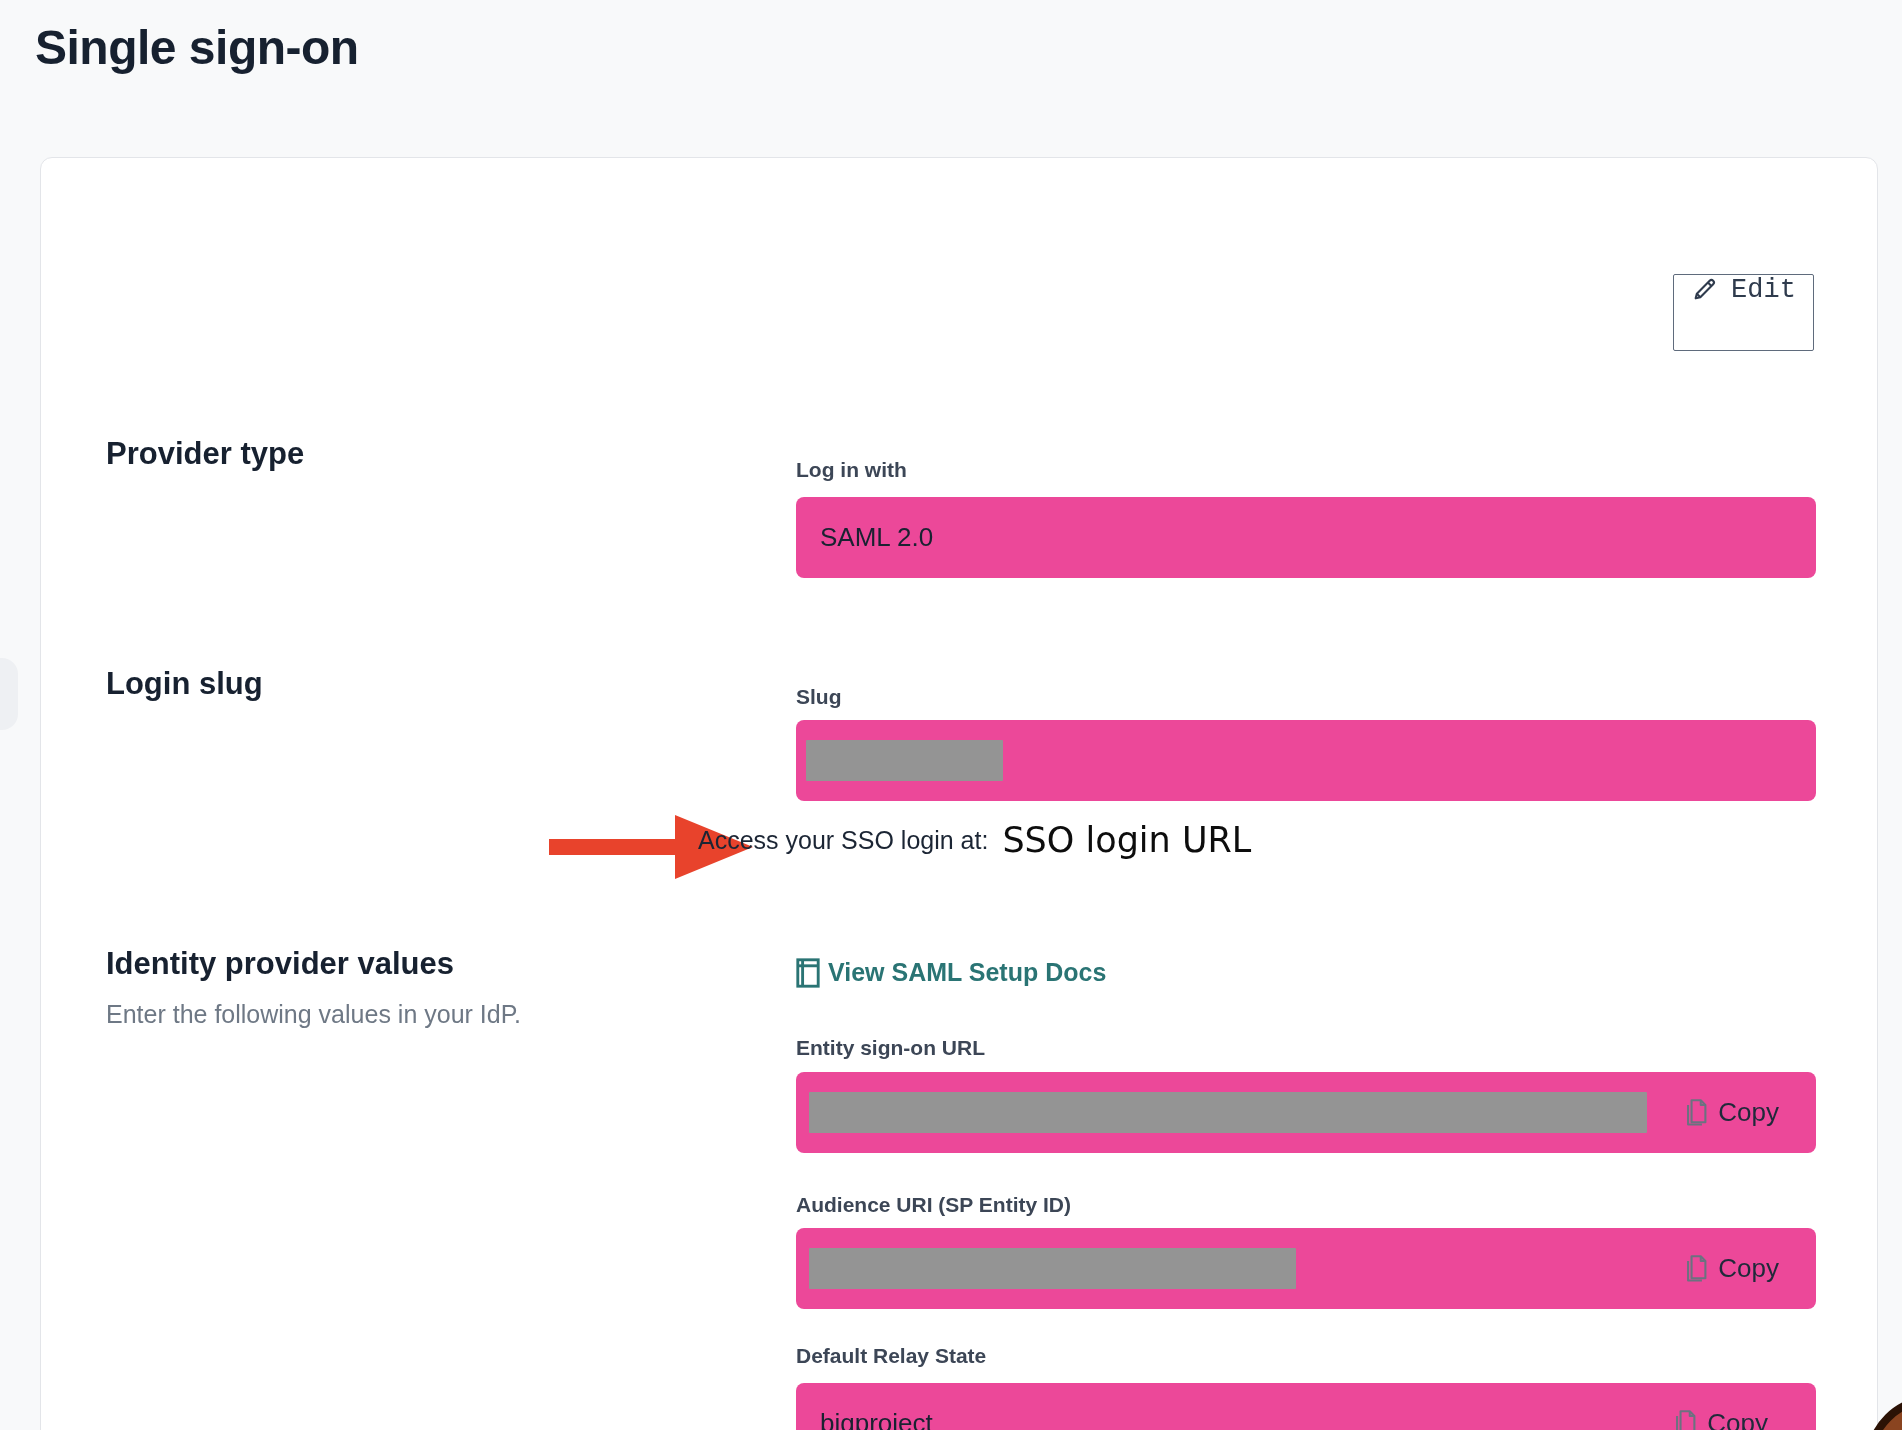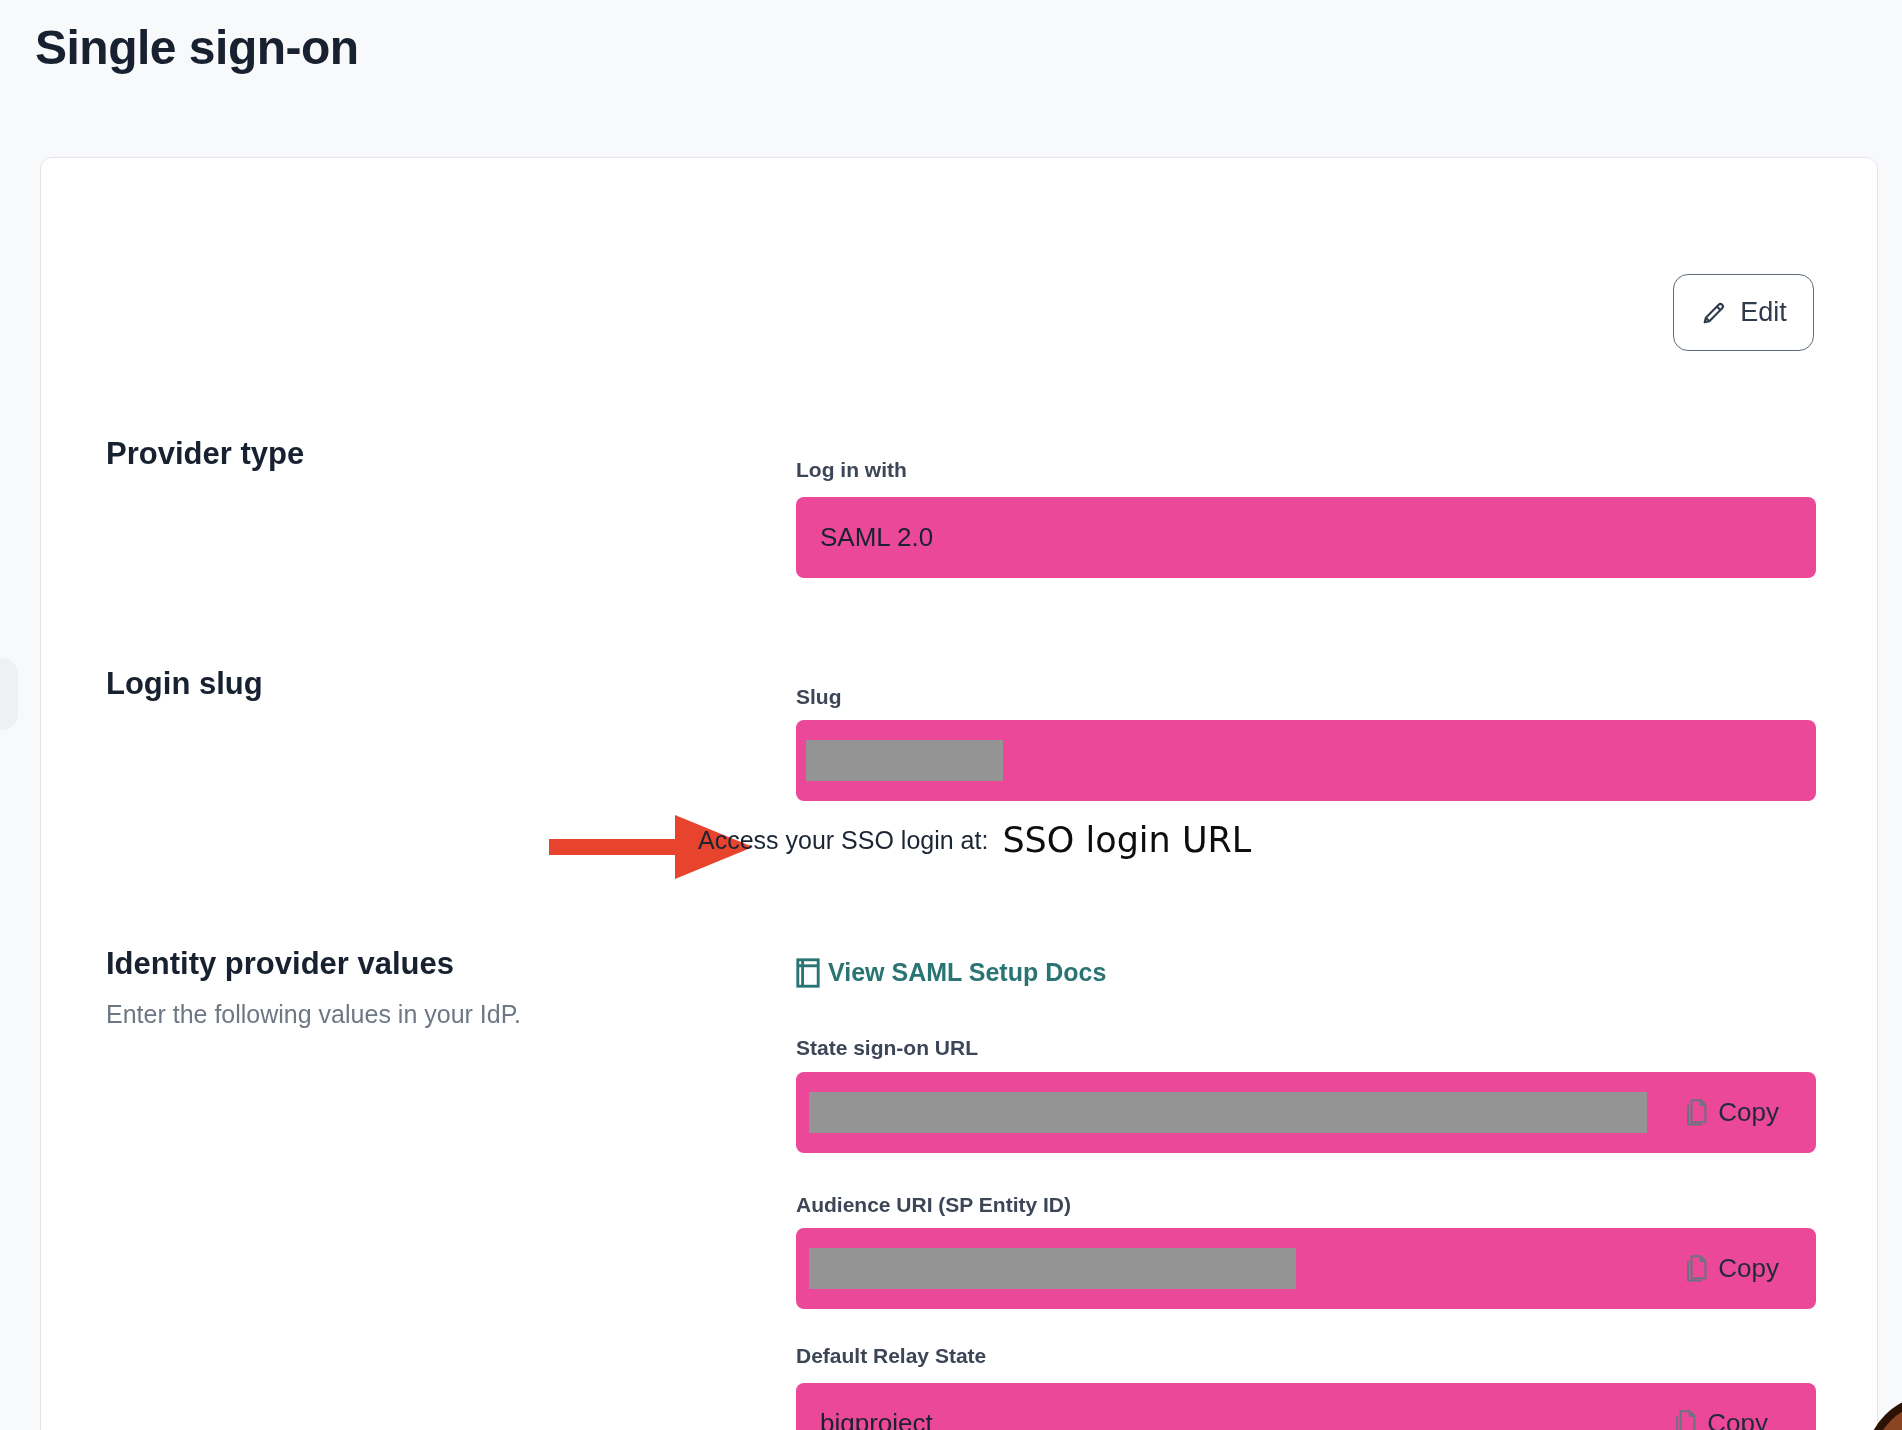--- a/index.html
+++ b/index.html
@@ -29,23 +29,23 @@
   }
   .intro-text {
     position:absolute; left:65px; top:283px;
     font-size:25px; color:#243042;
   }
   .edit-btn {
     position:absolute; left:1632px; top:116px;
     width:141px; height:77px;
     background:#ffffff;
     border:1.5px solid #5f6b7c;
-    border-radius:15px;
-    display:flex; align-items:center; justify-content:center; gap:12px;
-    font-size:27px; color:#2f3b4d; cursor:pointer;
+    border-radius:2px;
+    display:flex; justify-content:center; gap:12px;
+    font-size:27px; color:#2f3b4d; cursor:pointer;font-family:Liberation Mono, monospace;
   }
   .edit-btn svg { display:block; }
   .section-heading {
     position:absolute; left:65px;
     font-size:31px; font-weight:700; color:#172130;
   }
   .h-provider { top:278px; }
   .h-slug { top:508px; }
   .h-idp { top:788px; }
   .section-sub {
@@ -165,21 +165,21 @@
     <span>
       <svg width="24" height="30" viewBox="0 0 20 25" fill="none" stroke="#2a7474" stroke-width="2.4">
         <rect x="1.5" y="1.5" width="17" height="22"></rect>
         <line x1="1.5" y1="6.5" x2="18.5" y2="6.5"></line>
         <line x1="5.5" y1="1.5" x2="5.5" y2="23.5"></line>
       </svg>
     </span>
     <span>View SAML Setup Docs</span>
   </a>
 
-  <div class="field-label lbl-sso-url">State sign-on URL</div>
+  <div class="field-label lbl-sso-url">Entity sign-on URL</div>
   <div class="field f-sso">
     <div class="redact bar-sso"></div>
     <div class="copy-btn">
       <span>
         <svg width="26" height="30" viewBox="0 0 22 26" fill="none" stroke="#6b7280" stroke-width="1.8" stroke-linejoin="round">
           <path d="M5 6 v17 h12"></path>
           <path d="M8 2 h8 l4 4 v15 h-12 Z"></path>
           <path d="M16 2 v4 h4"></path>
         </svg>
       </span>

